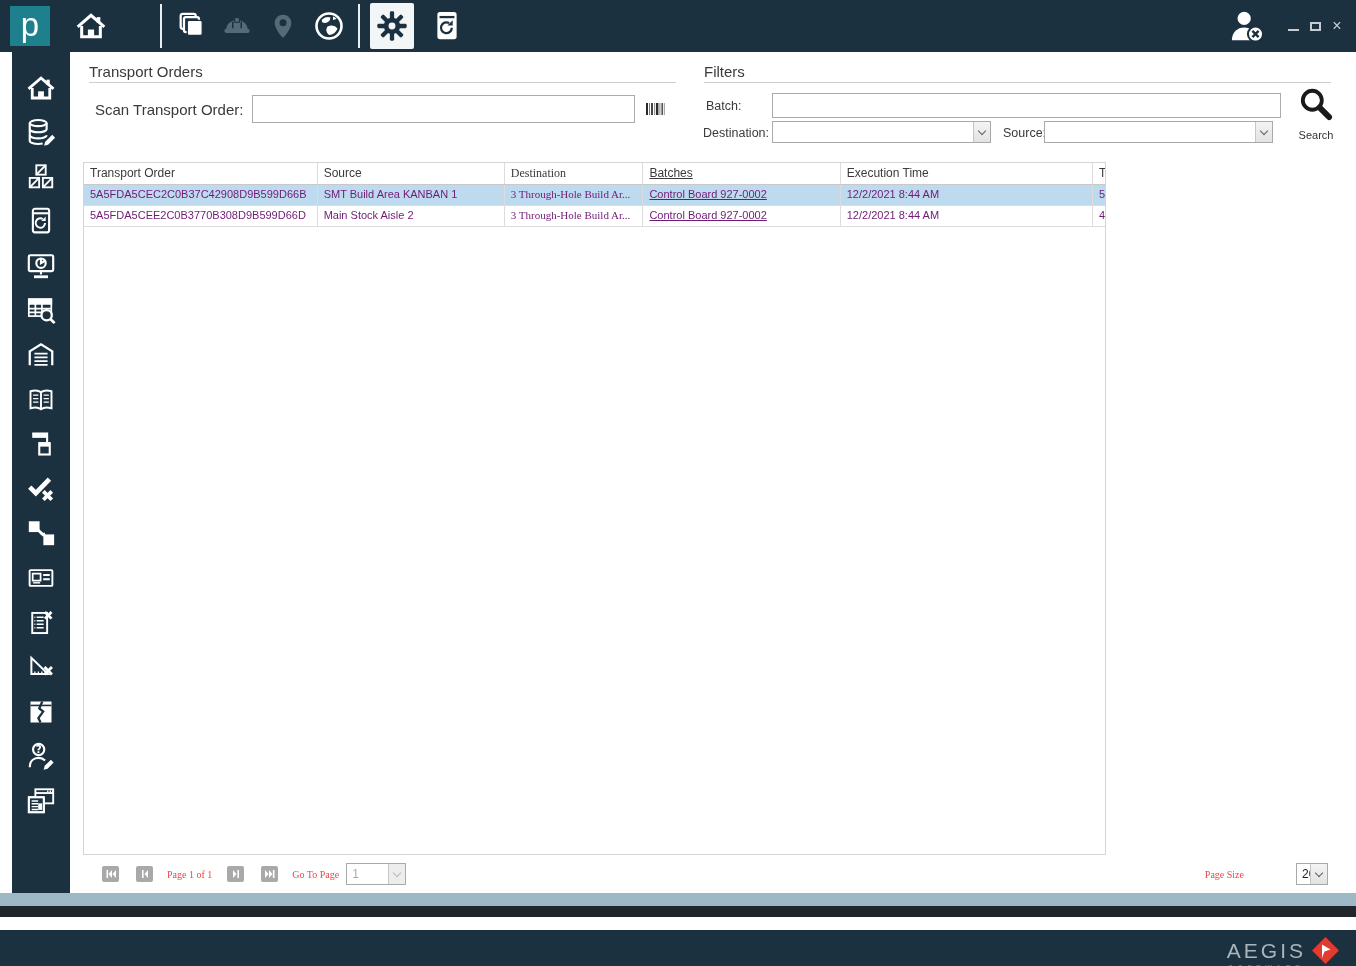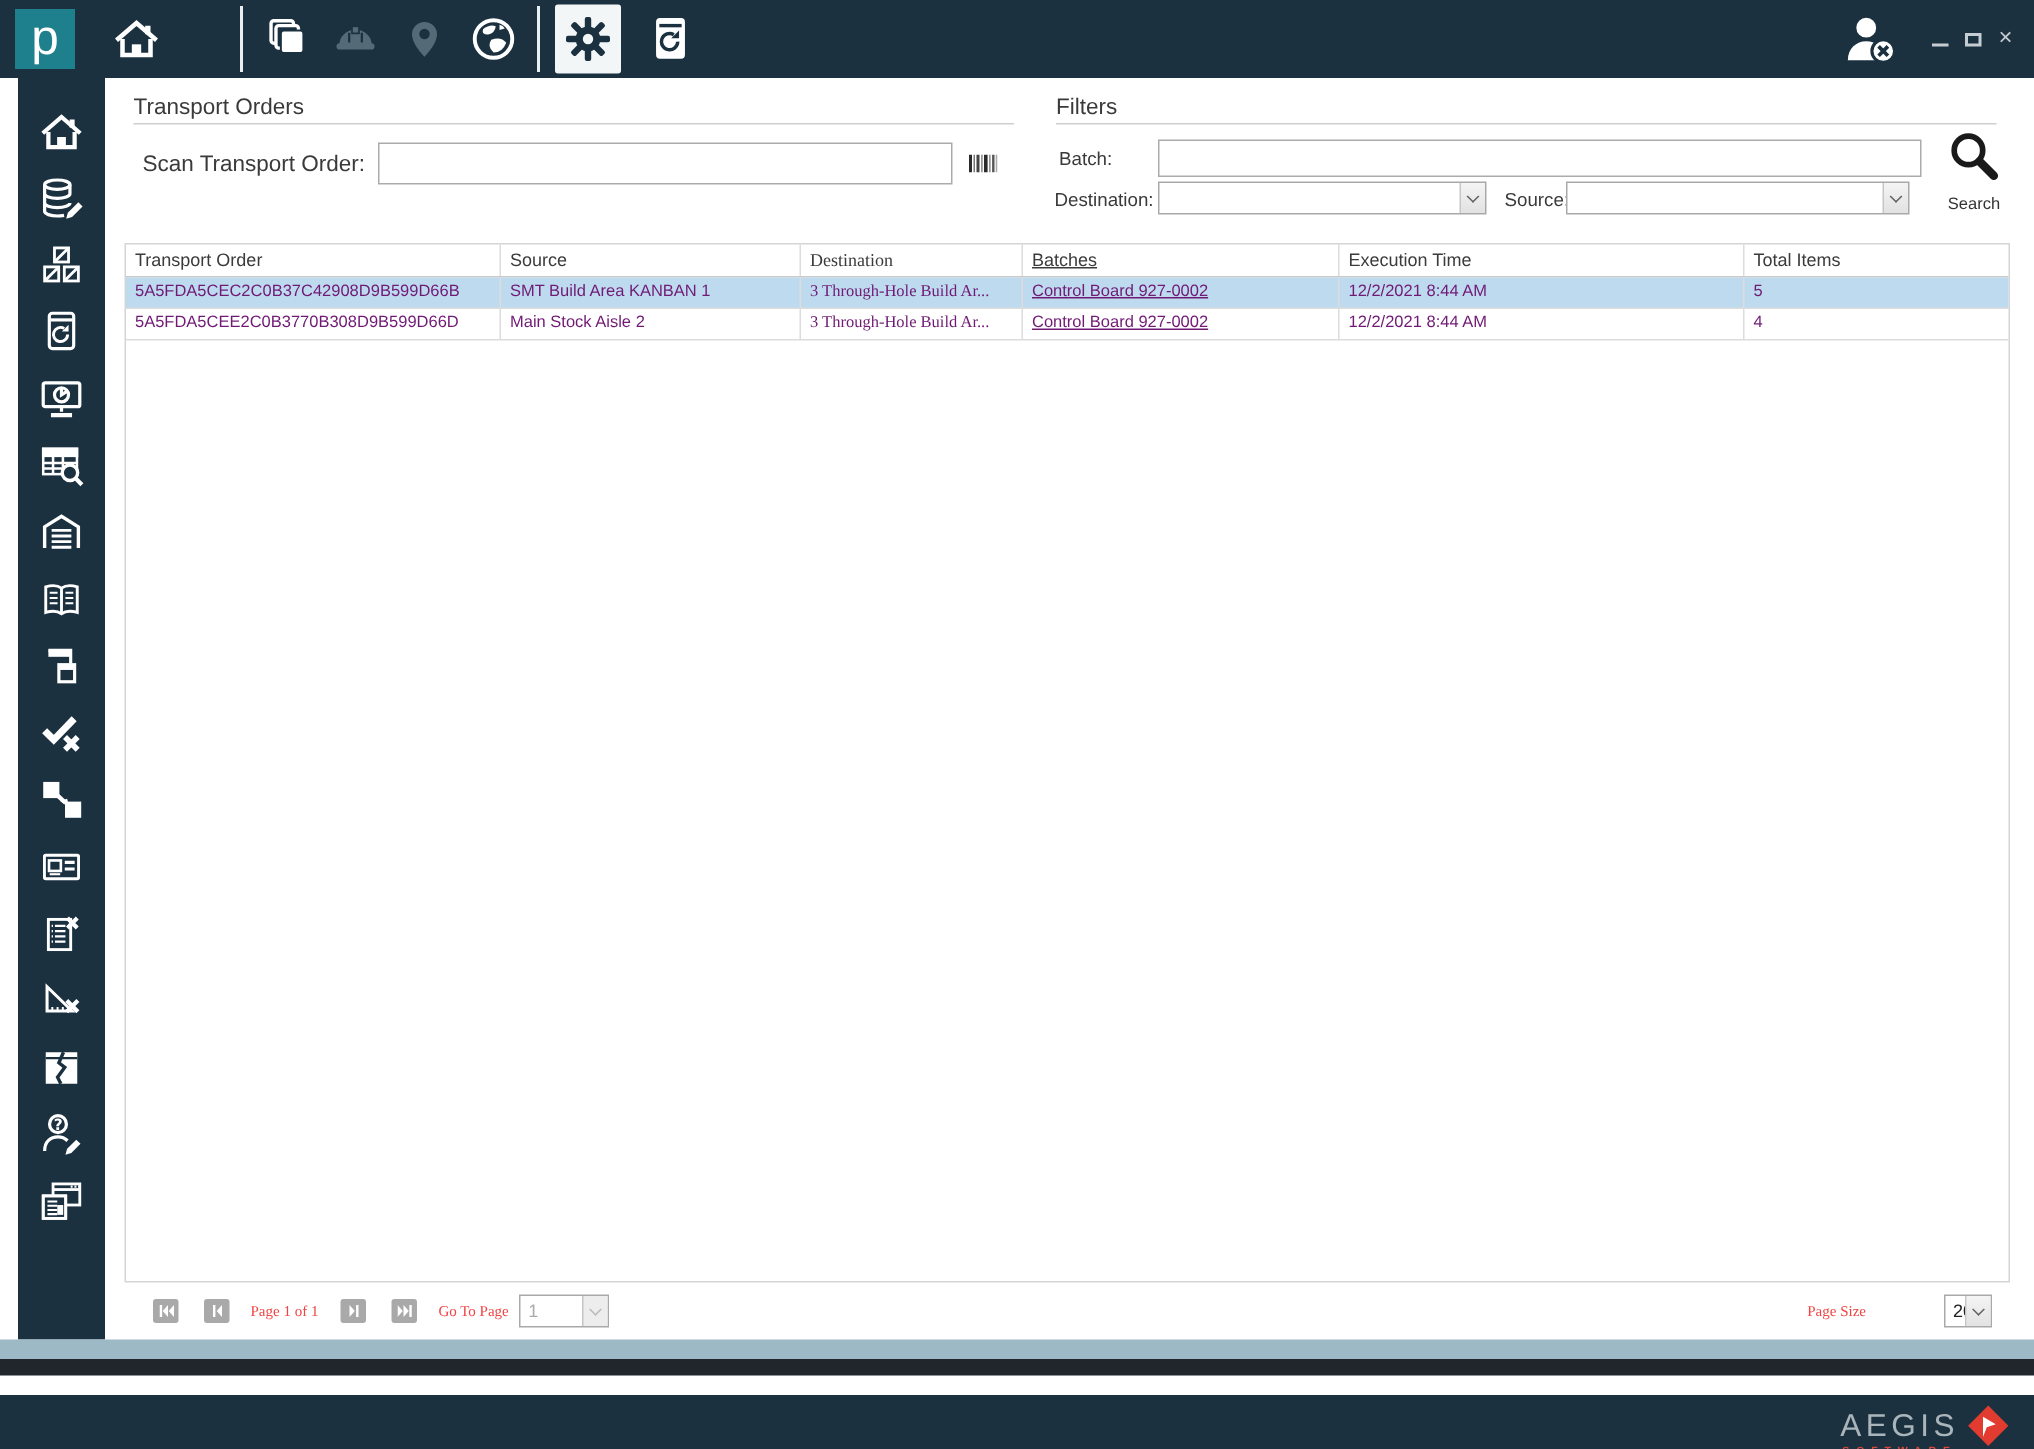--- a/index.html
+++ b/index.html
@@ -42,21 +42,21 @@
   .combo .chev { width:6px; height:6px; border-right:1.6px solid #606060; border-bottom:1.6px solid #606060; transform:rotate(45deg); margin-top:-3px; }
   .combo.disabled .val { color:#ABABAB; }
   .combo.disabled .btn { background:#EDEDED; }
   .combo.disabled .chev { border-color:#B9B9B9; }
 
   
   .search-button { position:absolute; left:1292px; top:86px; width:48px; height:56px; text-align:center; cursor:pointer; }
   .search-button .cap { font-size:11px; color:#333; margin-top:1px; }
 
   
-  .grid { position:absolute; left:83px; top:162px; width:1257px; height:693px; border:1px solid #D5D5D5; background:#fff; }
+  .grid { position:absolute; left:83px; top:162px; width:1023px; height:693px; border:1px solid #D5D5D5; background:#fff; }
   .g-row { display:flex; width:100%; }
   .g-head { height:22px; border-bottom:1px solid #C9C9C9; }
   .g-head .cell { font-size:12px; color:#3B3B3B; }
   .g-data { height:21px; border-bottom:1px solid #DCDCDC; cursor:pointer; }
   .g-data .cell { font-size:11px; color:#701a75; }
   .g-data.selected { background:#BDDAEF; }
   .cell { padding:3px 6px 0 6px; border-right:1px solid #DCDCDC; overflow:hidden; white-space:nowrap; text-overflow:ellipsis; }
   .c0{width:250px;} .c1{width:200px;} .c2{width:148px;font-family:Liberation Serif, serif;} .c3{width:211px;text-decoration:underline;} .c4{width:270px;} .c5{flex:1; border-right:none;}
 
   

